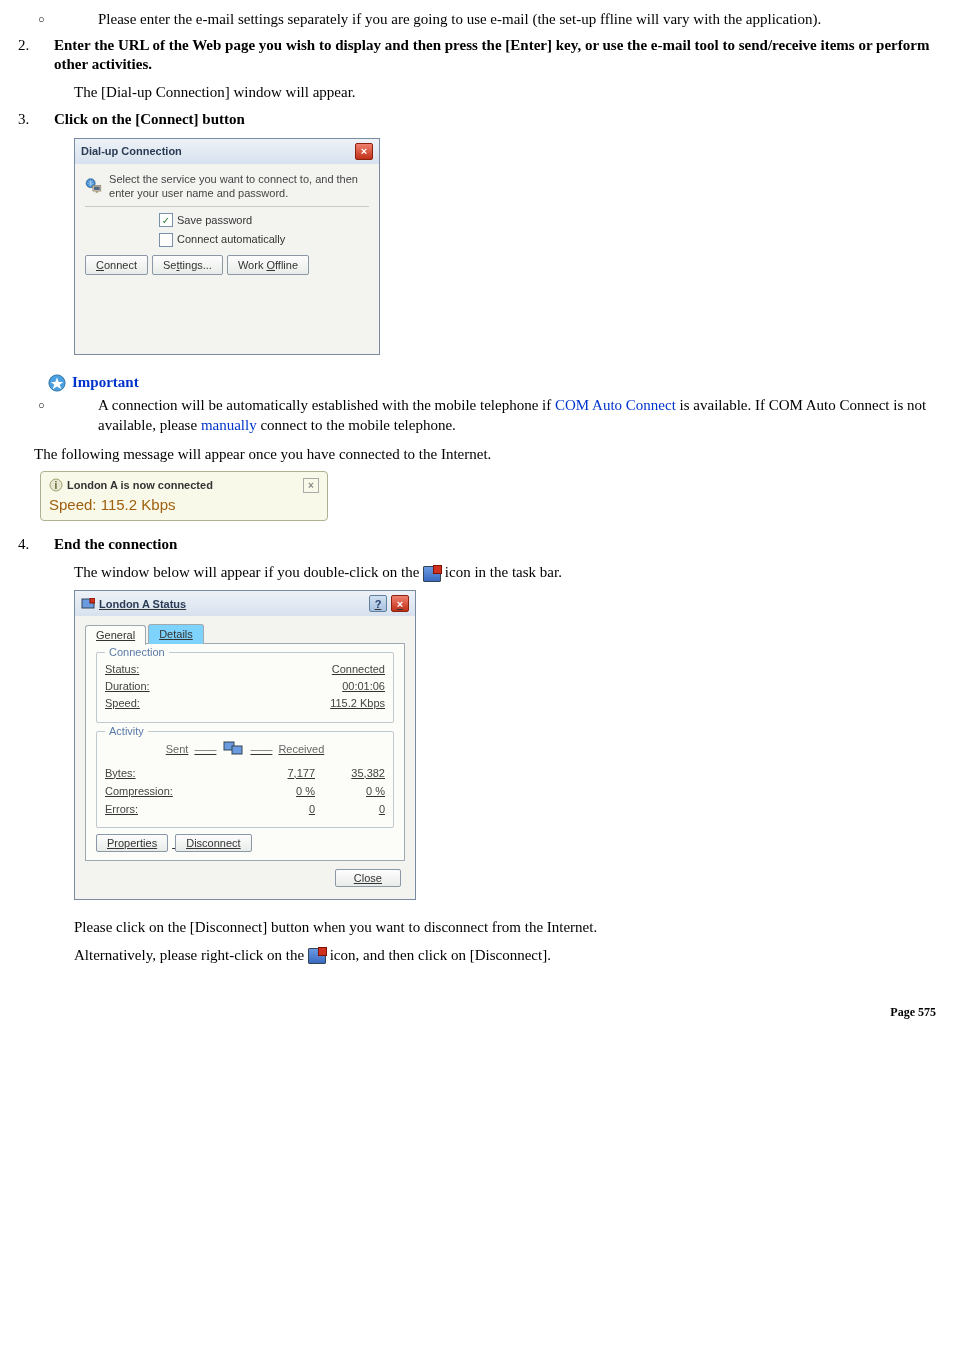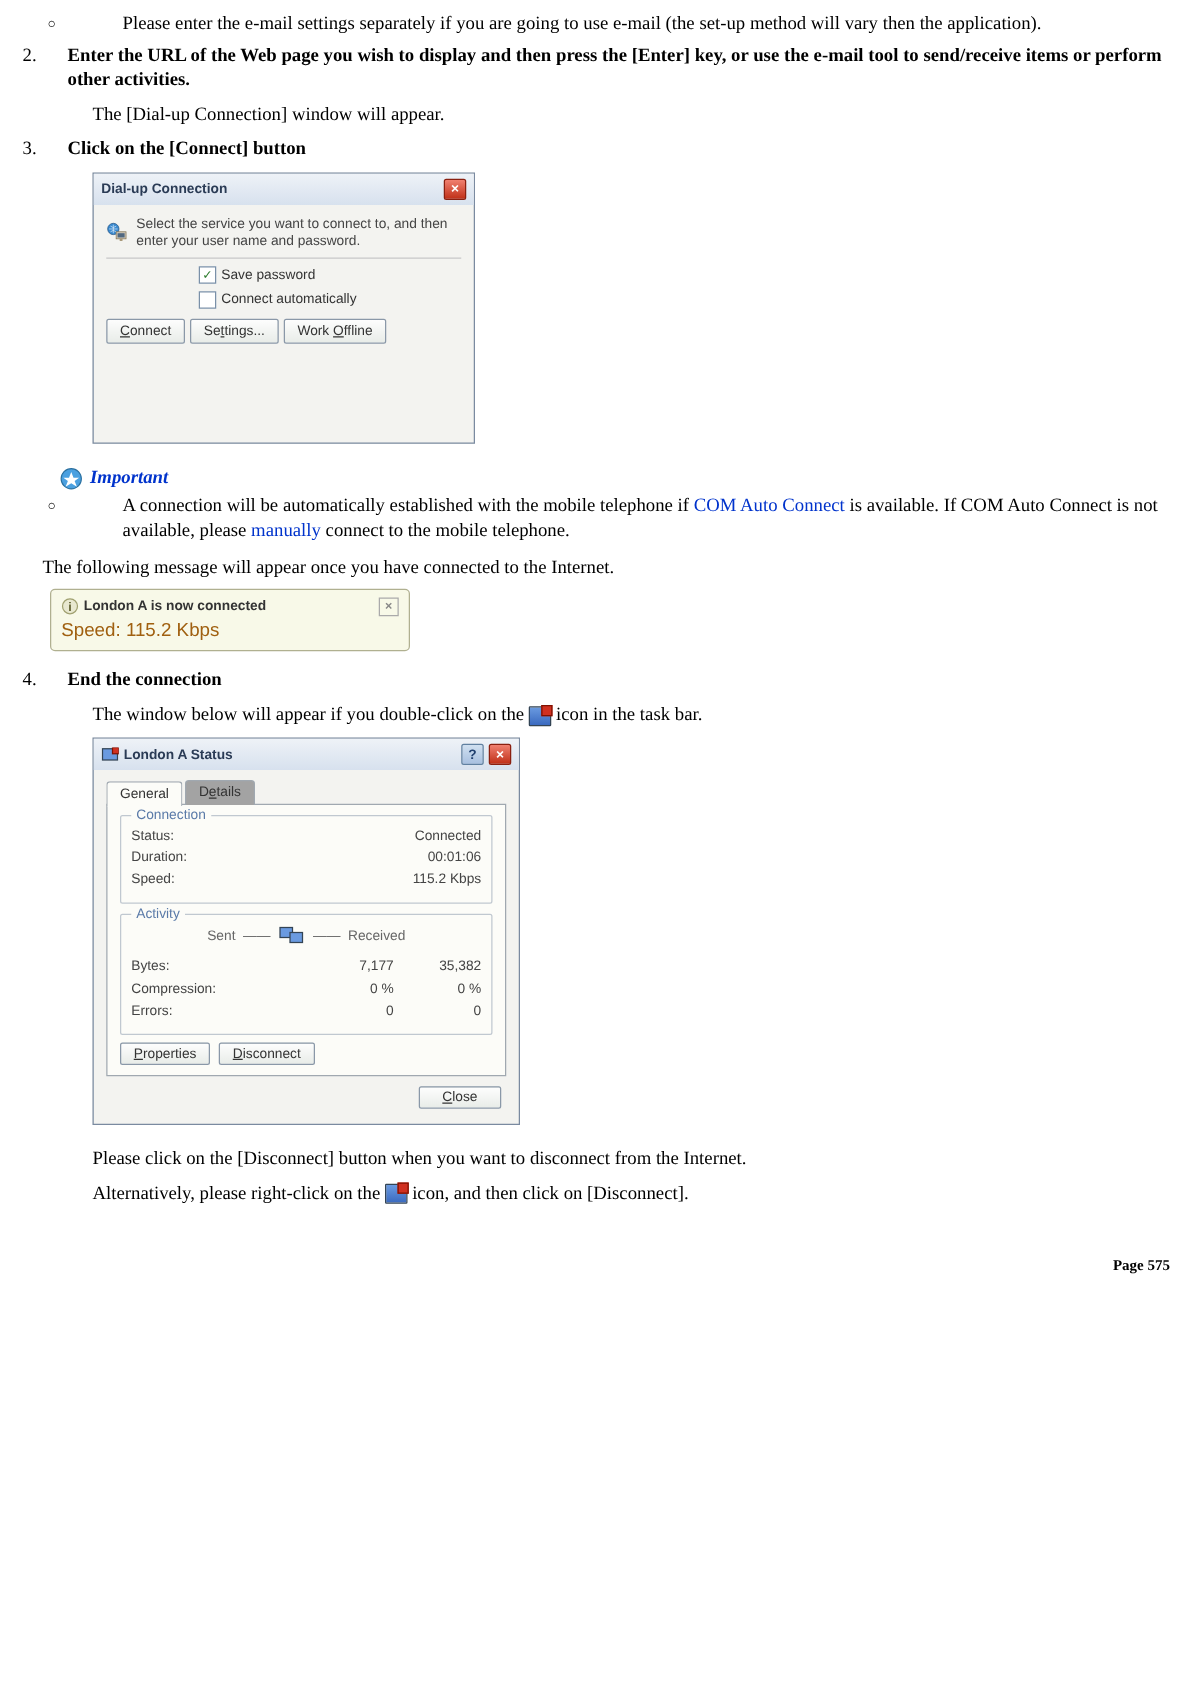--- a/index.html
+++ b/index.html
@@ -126,25 +126,25 @@
     background: linear-gradient(#e8eef6,#c8d6e8);
     border: 1px solid #9ab;
     height: 22px;
     display: flex; align-items: center; justify-content: flex-end;
     padding: 0 4px;
     gap: 2px;
   }
   .tray-ic { width:14px; height:14px; border-radius:2px; }
   .clock { font-size: 11px; color:#333; margin-left:4px;}
   
-  .status-win { width: 340px; }
+  .status-win { width: 340px; text-decoration: underline; }
   .tabs { display:flex; margin-bottom:-1px; }
   .tab {
     border: 1px solid #a0a8b0; border-bottom: none;
-    background: #a3a3a3;
+    background: #7dd3fc;
     padding: 2px 10px;
     font-size: 11px;
     border-top-left-radius: 3px; border-top-right-radius: 3px;
     margin-right: 2px;
   }
   .tab.active { background: #fcfcf8; position:relative; top:1px;}
   .tab-pane {
     border: 1px solid #a0a8b0;
     background: #fcfcf8;
     padding: 8px 10px 10px 10px;
@@ -174,21 +174,21 @@
   .tiny-monitor::after{
     content:""; position:absolute; right:-2px; top:-2px;
     width:7px; height:7px; background:#d03020; border:1px solid #801000;
   }
 </style>
 </head>
 <body>
 
 <div class="bullet-row">
   <div class="bullet-col"><span class="circ">○</span></div>
-  <div class="bullet-body">Please enter the e-mail settings separately if you are going to use e-mail (the set-up method will vary then the application).</div>
+  <div class="bullet-body">Please enter the e-mail settings separately if you are going to use e-mail (the set-up ffline will vary with the application).</div>
 </div>
 
 <div class="row" style="margin-top:6px;">
   <div class="num-col">2.</div>
   <div class="body-col">
     <div class="bold">Enter the URL of the Web page you wish to display and then press the [Enter] key, or use the e-mail tool to send/receive items or perform other activities.</div>
   </div>
 </div>
 <div class="indent">The [Dial-up Connection] window will appear.</div>
 
@@ -231,21 +231,21 @@
 
     <div class="win-row" style="margin-top:8px;">
       <span class="btn"><span class="ul" style="text-decoration:underline;">C</span><span>onnect</span></span>
       <span class="btn"><span>Se</span><span style="text-decoration:underline;">t</span><span>tings...</span></span>
       <span class="btn"><span>Work </span><span style="text-decoration:underline;">O</span><span>ffline</span></span>
     </div>
     <div style="height:60px;"></div>
   </div>
 </div>
 
-<div style="margin: 8px 0 4px 30px; display:flex; align-items:center;font-style:italic;">
+<div style="margin: 8px 0 4px 30px; display:flex; align-items:center;">
   <svg class="important-icon" viewBox="0 0 20 20">
     <circle cx="10" cy="10" r="9" fill="#4aa0e0" stroke="#2a70a0"></circle>
     <polygon points="10,4 12,9 17,9 13,12 15,17 10,14 5,17 7,12 3,9 8,9" fill="#fff"></polygon>
   </svg>
   <span class="important-hdr">Important</span>
 </div>
 <div class="bullet-row">
   <div class="bullet-col"><span class="circ">○</span></div>
   <div class="bullet-body">
     <span>A connection will be automatically established with the mobile telephone if </span><a href="#" class="link">COM Auto Connect</a><span> is available. If COM Auto Connect is not available, please </span><a href="#" class="link">manually</a><span> connect to the mobile telephone.</span>

